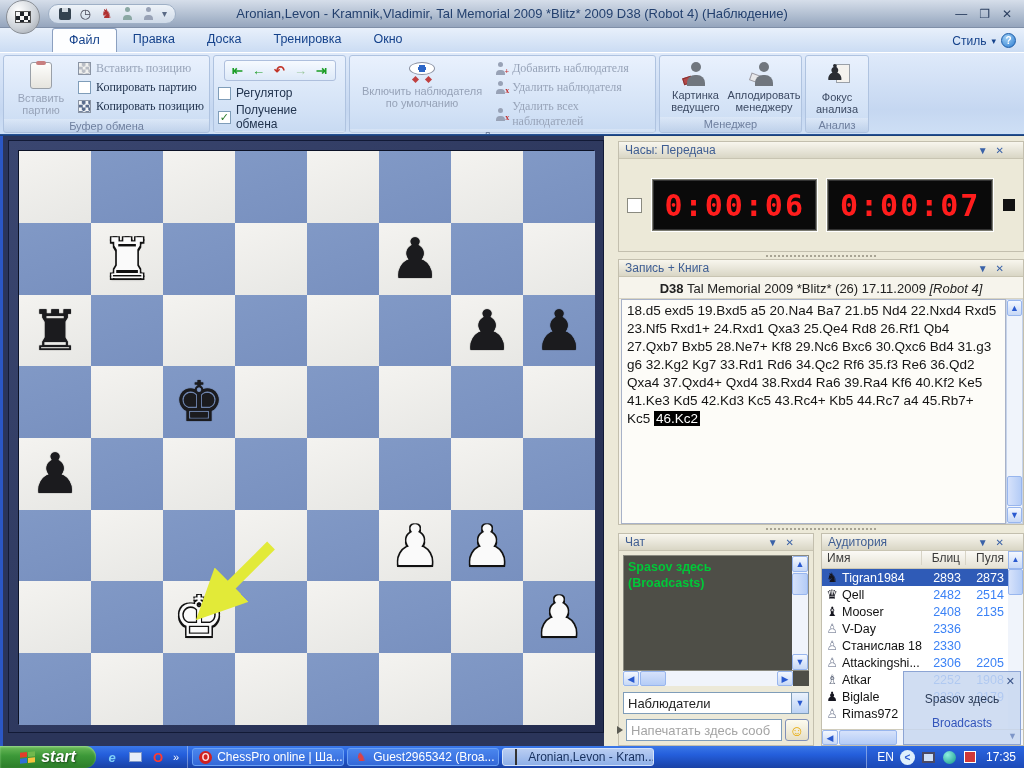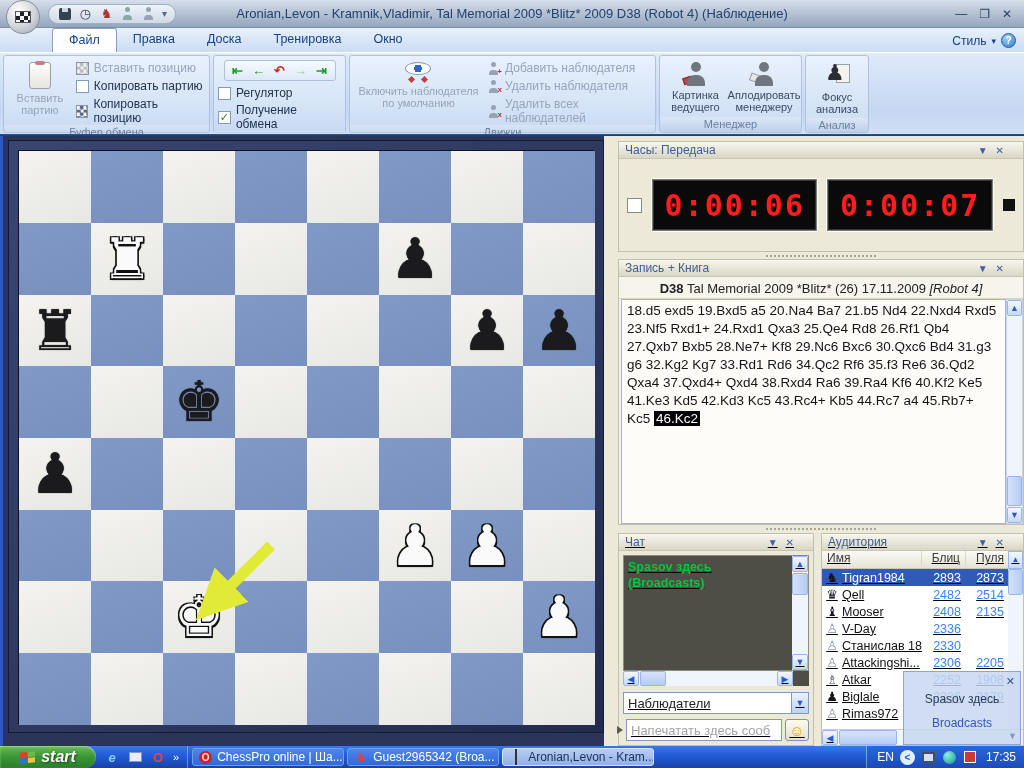--- a/index.html
+++ b/index.html
@@ -28,21 +28,21 @@
   .help-icon { width:15px; height:15px; border-radius:50%; background:radial-gradient(circle at 35% 30%, #9fd0f5, #2e7cd0); color:#fff; font-size:10px; font-weight:bold; display:flex; align-items:center; justify-content:center; border:1px solid #1c5ca8; }
 
   
   .ribbon { height:82px; background:linear-gradient(#dfeafa,#c5d7f1 70%,#cedff5); border-top:1px solid #fff; display:flex; gap:3px; padding:2px 2px 1px 3px; }
   .ribbon-underline { height:3px; background:linear-gradient(#2a5aa0,#17396e); }
   .rgroup { background:linear-gradient(#e9f1fd,#d3e2f6 70%,#c8daf2); border:1px solid #afc3e0; border-radius:3px; display:flex; flex-direction:column; }
   .rbody { flex:1; display:flex; align-items:flex-start; padding:3px 4px 0; gap:4px; }
   .rlabel { height:15px; text-align:center; color:#6e7f9e; font-size:11px; line-height:14px; background:linear-gradient(rgba(255,255,255,.25),rgba(160,180,210,.25)); border-radius:0 0 3px 3px; }
   .bigbtn { display:flex; flex-direction:column; align-items:center; justify-content:flex-start; gap:3px; padding:3px 2px; border-radius:3px; text-align:center; font-size:11px; color:#3c4a63; line-height:12px; }
   .bigbtn.disabled { color:#97a3b8; }
-  .rcol { display:flex; flex-direction:column; gap:4px; padding-top:2px; }
+  .rcol { display:flex; flex-direction:column; gap:4px; padding-top:2px;font-family:Liberation Serif, serif; }
   .ritem { display:flex; align-items:center; gap:5px; font-size:12px; color:#1f3precision0; color:#22344f; }
   .ritem.disabled { color:#98a4b9; }
   .clip-icon { width:22px; height:27px; border:1px solid #9aa0a8; border-radius:3px; background:linear-gradient(#fefefc,#e6e4de); position:relative; }
   .clip-icon::after { content:""; position:absolute; top:-2px; left:5px; width:10px; height:4px; background:#c87f7f; border-radius:2px; }
   .mini-board { width:13px; height:13px; border:1px solid #8a94a4; background:repeating-conic-gradient(#5a6c8c 0 90deg, #f4f6f8 0 180deg); background-size:6.5px 6.5px; }
   .mini-board.gray { background:repeating-conic-gradient(#b8bcc4 0 90deg, #f0f0ee 0 180deg); background-size:6.5px 6.5px; }
   .cb { width:13px; height:13px; background:#fff; border:1px solid #7f9db9; display:inline-flex; align-items:center; justify-content:center; font-size:11px; color:#2a7a2a; }
   .arrowbox { display:flex; gap:3px; background:linear-gradient(#f6faff,#dde9f8); border:1px solid #aebfdd; border-radius:3px; padding:2px 4px; margin:1px auto 2px; }
   .abtn { font-size:13px; font-weight:bold; width:18px; text-align:center; line-height:15px; }
   .green { color:#1d9e28; } .red { color:#c23428; } .palegreen { color:#9cc8a0; }
@@ -103,21 +103,21 @@
   .eventline .robot { font-style:italic; }
   .moves-row { flex:1; display:flex; background:#f6f4ec; }
   .moves { flex:1; background:#fdfcf8; border:1px solid #a8b2c8; margin:0 0 0 2px; padding:2px 5px; font-size:13.5px; line-height:18px; color:#151515; overflow:hidden; }
   .moves .cur { background:#000; color:#fff; padding:0 2px; }
   .vscroll { width:17px; display:flex; flex-direction:column; background:#f0f4fb; border:1px solid #c6d3ea; }
   .sbtn { height:16px; background:linear-gradient(#f4f8ff,#c7d8f6); border:1px solid #98b6ee; border-radius:2px; color:#2a5ad0; font-size:9px; display:flex; align-items:center; justify-content:center; }
   .sthumb { height:30px; background:linear-gradient(90deg,#d6e2fb,#b4ccf6); border:1px solid #98b6ee; border-radius:2px; margin:1px 0; }
   .sfill { flex:1; }
 
   
-  .bottomrow { flex:1; display:flex; gap:7px; padding-top:1px;text-decoration:underline; }
+  .bottomrow { flex:1; display:flex; gap:7px; padding-top:1px; }
   .chat { width:196px; display:flex; flex-direction:column; }
   .chatbox { margin:4px 4px 0; height:116px; background:#4e4e47; border:1px solid #8a8a80; display:flex; }
   .chatmsgs { flex:1; padding:3px 4px; font-weight:bold; font-size:12.5px; line-height:16px; }
   .chat-vscroll { width:16px; background:#f0f4fb; display:flex; flex-direction:column; }
   .chat-hscroll { margin:0 4px; height:15px; display:flex; background:#f0f4fb; }
   .hbtn { width:16px; background:linear-gradient(#f4f8ff,#c7d8f6); border:1px solid #98b6ee; border-radius:2px; color:#2a5ad0; font-size:9px; display:flex; align-items:center; justify-content:center; }
   .hthumb { width:26px; background:linear-gradient(#d6e2fb,#b4ccf6); border:1px solid #98b6ee; border-radius:2px; margin:0 1px; }
   .hfill { flex:1; }
   .hcorner { width:16px; background:#4e4e47; }
   .combo { margin:6px 4px 0; height:22px; background:#fff; border:1px solid #7f9db9; display:flex; align-items:center; }

